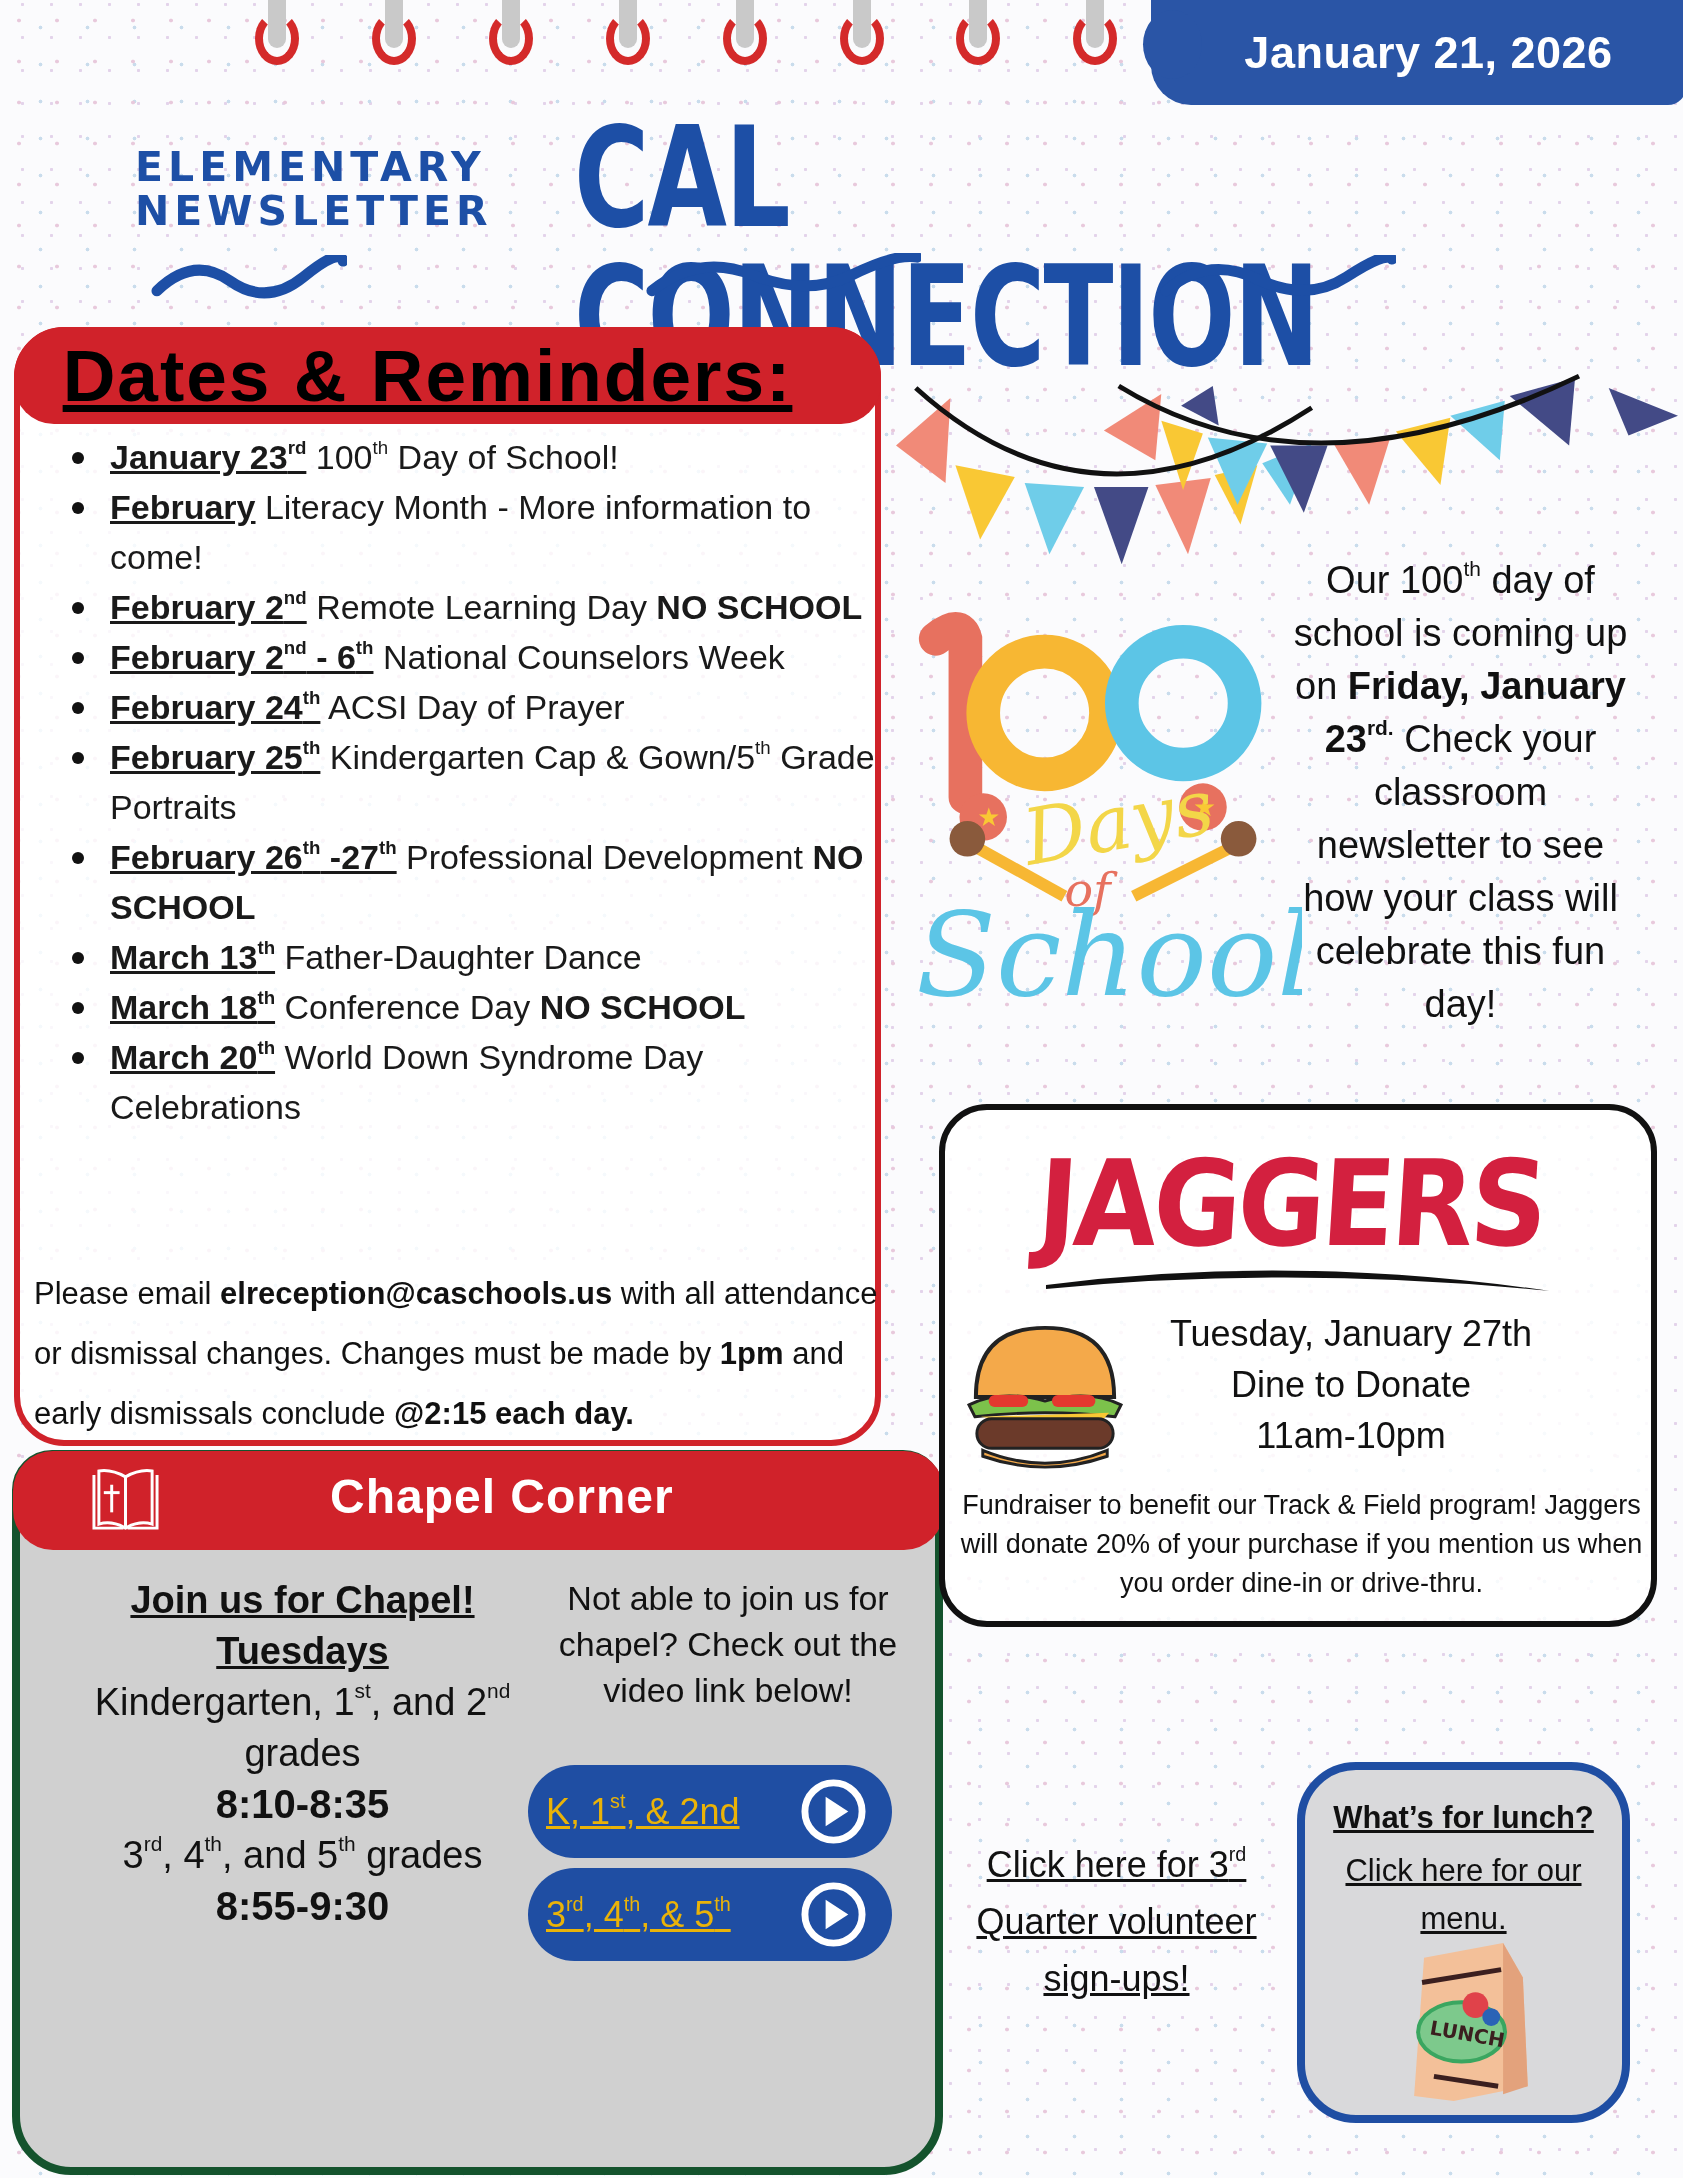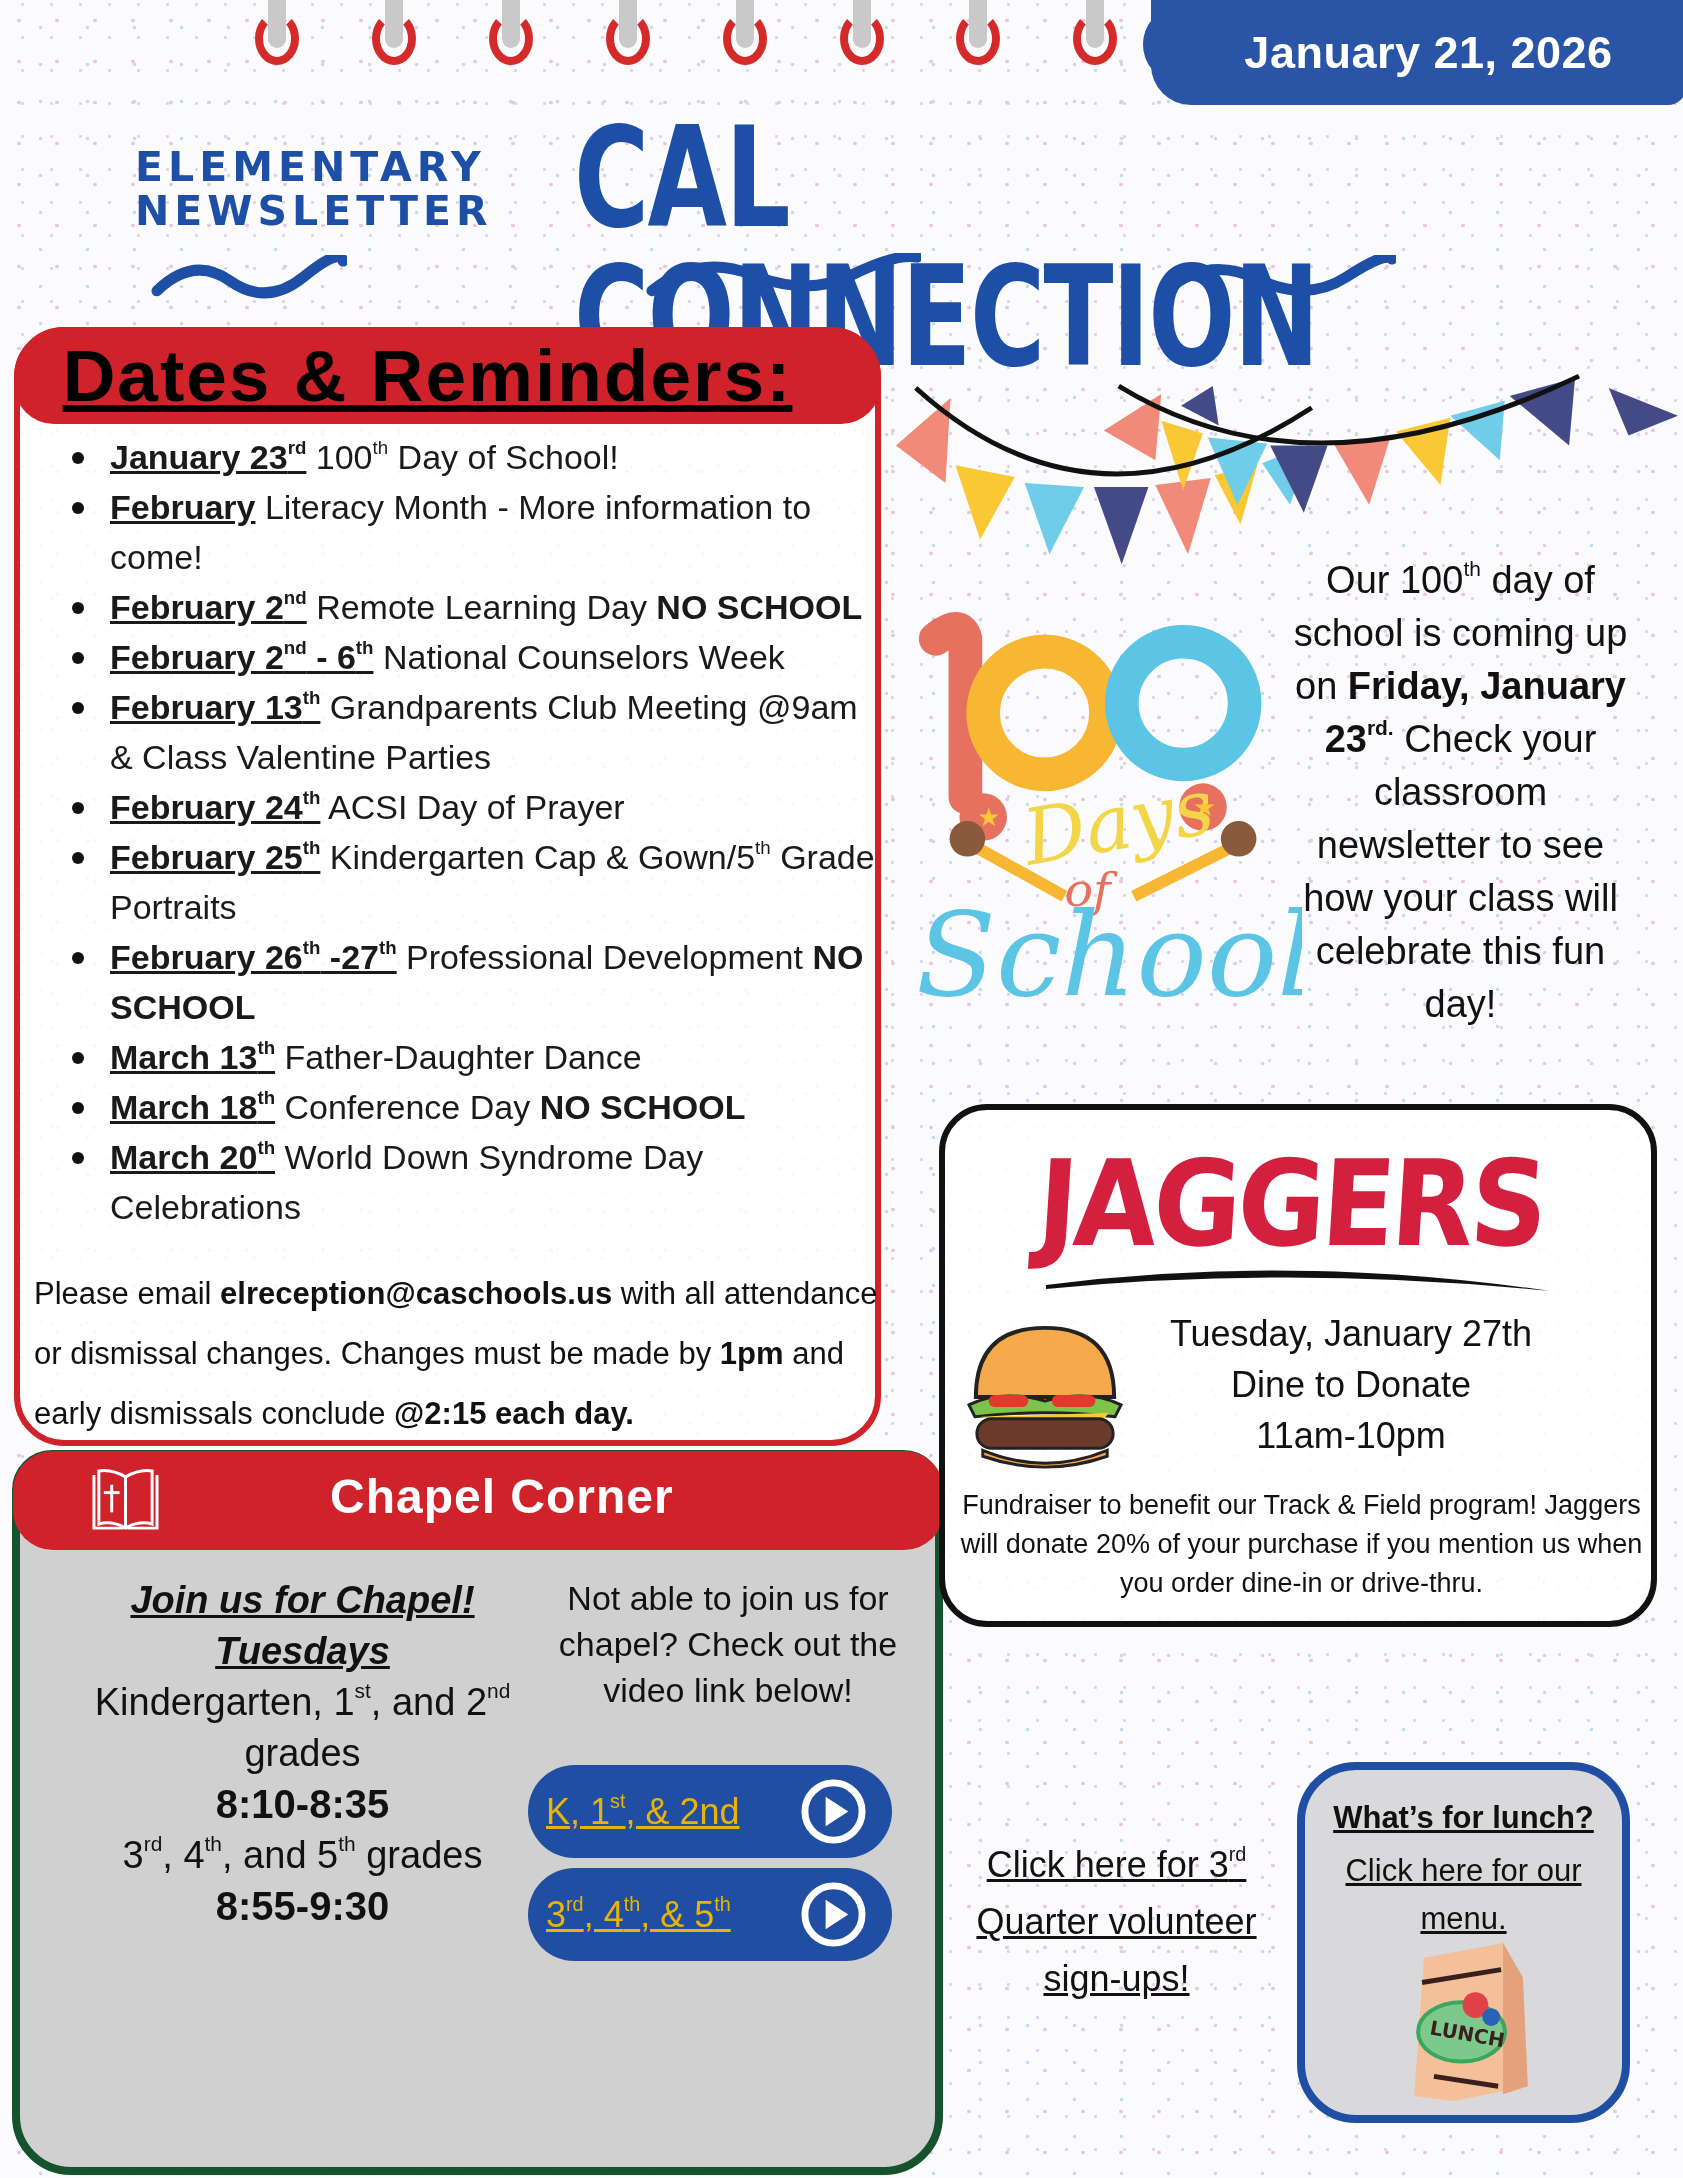--- a/index.html
+++ b/index.html
@@ -68,21 +68,21 @@
     position: absolute; left: 12px; top: 1450px; width: 931px; height: 725px;
     border: 8px solid #14532d; border-radius: 40px 40px 59px 59px; background: #d0d0d0;
   }
   .chapel-head {
     position: absolute; left: -7px; top: -7px; width: 931px; height: 99px;
     background: #d0222a; border-radius: 40px;
   }
   .chapel-title { position: absolute; left: 317px; top: 18px; color: #fff; font-weight: 700; font-size: 48px; letter-spacing: 1px; }
   .book-icon { position: absolute; left: 77px; top: 16px; }
   .chapel-left { position: absolute; left: 20px; top: 117px; width: 525px; text-align: center; font-size: 38px; line-height: 51px; color: #111; }
-  .chapel-left .h { font-weight: 700; text-decoration: underline; font-size: 38px; font-style: italic; }
+  .chapel-left .h { font-weight: 700; text-decoration: underline; font-size: 38px; }
   .chapel-left .t { font-weight: 700; font-size: 40px; }
   .chapel-right { position: absolute; left: 525px; top: 117px; width: 366px; text-align: center; font-size: 34px; line-height: 46px; color: #111; }
   .vid-btn {
     position: absolute; left: 508px; width: 364px; height: 93px; background: #1f4ea3;
     border-radius: 47px; color: #eab308; display: flex; align-items: center; padding-left: 18px;
   }
   .vid-btn .lbl { font-size: 36px; text-decoration: underline; flex: 1; }
   .play-icon { width: 69px; height: 69px; margin-right: 24px; }
   .chapel-q { position: absolute; left: 20px; top: 535px; width: 871px; text-align: center; font-size: 32px; line-height: 45px; color: #111; }
   .chapel-q .h { font-weight: 700; text-decoration: underline; }
@@ -177,21 +177,20 @@
   <path d="M8 36 Q50 0 100 24 T190 22 T236 4" fill="none" stroke="#1d4fa6" stroke-width="11" stroke-linecap="round"></path>
 </svg>
 
 <section class="dates-box">
   <div class="dates-head">Dates &amp; Reminders:</div>
   <ul class="dates-list" id="dates-list">
       <li><span class="d">January 23<sup>rd</sup></span><span> 100<sup>th</sup> Day of School!</span></li>
       <li><span class="d">February</span><span> Literacy Month - More information to come!</span></li>
       <li><span class="d">February 2<sup>nd</sup></span><span> Remote Learning Day <span class="b">NO SCHOOL</span></span></li>
       <li><span class="d">February 2<sup>nd</sup> - 6<sup>th</sup></span><span> National Counselors Week</span></li>
-      <li><span class="d">February 13<sup>th</sup></span><span> Grandparents Club Meeting @9am &amp; Class Valentine Parties</span></li>
       <li><span class="d">February 24<sup>th</sup></span><span> ACSI Day of Prayer</span></li>
       <li><span class="d">February 25<sup>th</sup></span><span> Kindergarten Cap &amp; Gown/5<sup>th</sup> Grade Portraits</span></li>
       <li><span class="d">February 26<sup>th</sup> -27<sup>th</sup></span><span> Professional Development <span class="b">NO SCHOOL</span></span></li>
       <li><span class="d">March 13<sup>th</sup></span><span> Father-Daughter Dance</span></li>
       <li><span class="d">March 18<sup>th</sup></span><span> Conference Day <span class="b">NO SCHOOL</span></span></li>
       <li><span class="d">March 20<sup>th</sup></span><span> World Down Syndrome Day Celebrations</span></li>
     </ul>
   <p class="dates-note">
     <span>Please email </span><b>elreception@caschools.us</b><span> with all attendance or dismissal changes. Changes must be made by </span><b>1pm</b><span> and early dismissals conclude </span><b>@2:15 each day.</b>
   </p>

